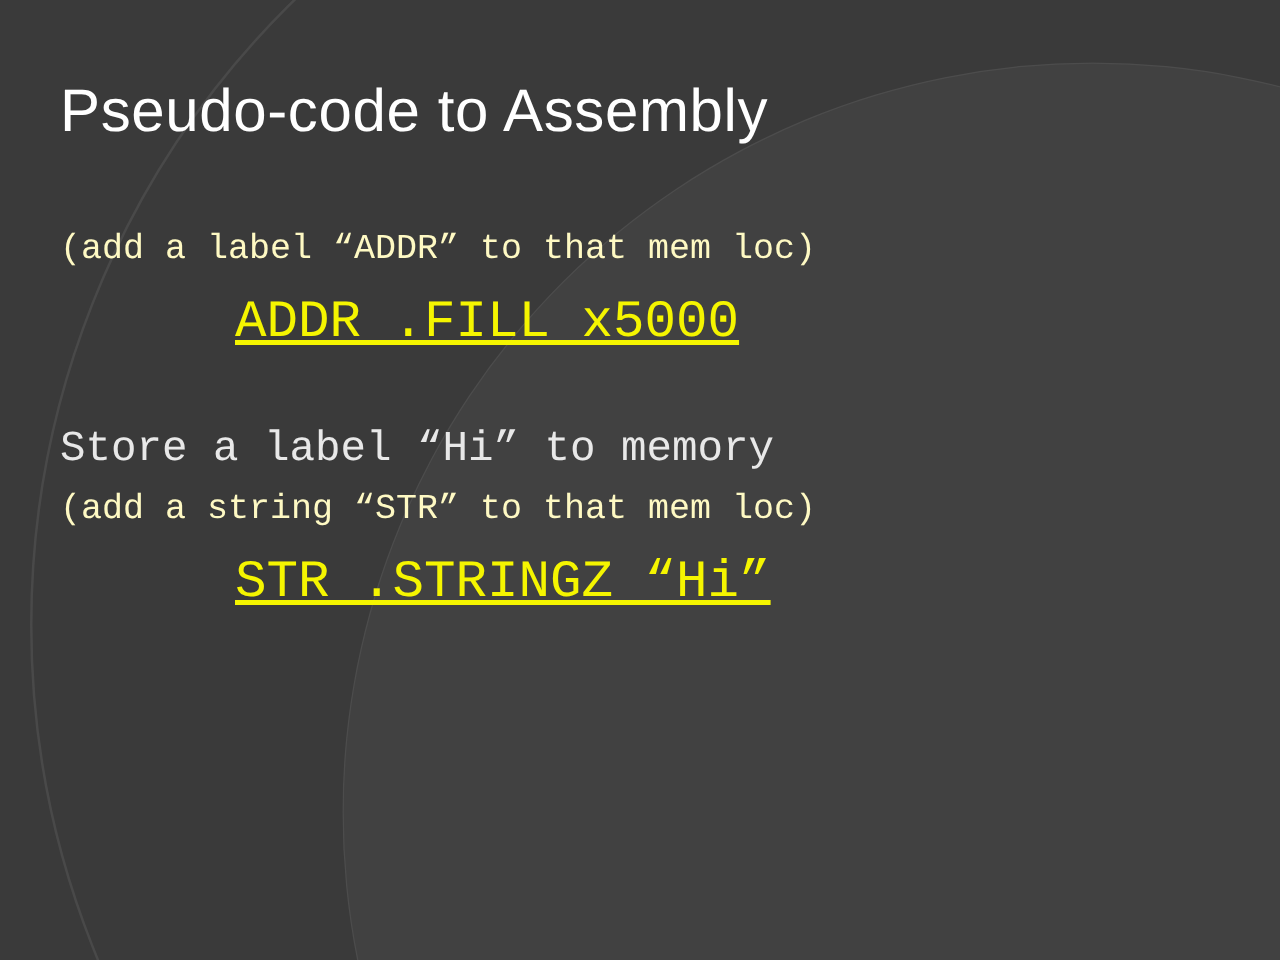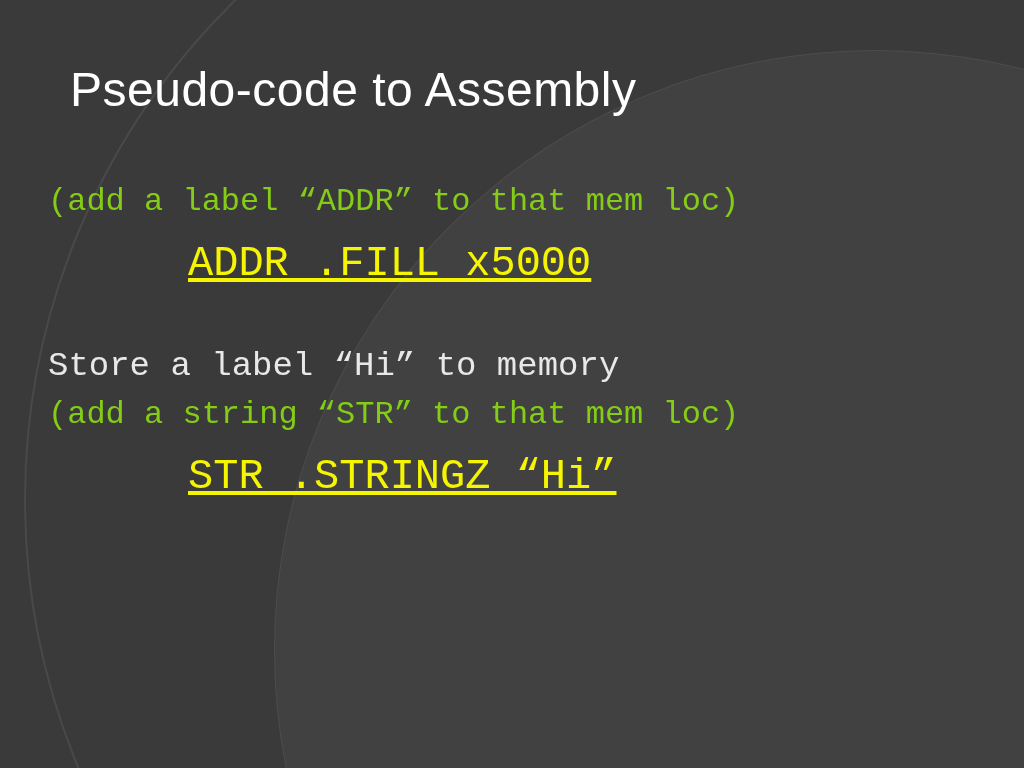--- a/index.html
+++ b/index.html
@@ -36,37 +36,36 @@
     }
     .slide-title {
       position: absolute;
       top: 62px;
       left: 48px;
       color: #ffffff;
       font-family: Arial, Helvetica, sans-serif;
       font-size: 48px;
       font-weight: 400;
       letter-spacing: 0.5px;
-      margin-left: 22px;
     }
     .content {
       position: absolute;
       top: 180px;
       left: 48px;
       right: 48px;
     }
     .line-main {
       color: #e8e8e8;
       font-size: 34px;
       line-height: 1.35;
       margin-bottom: 4px;
     }
     .line-sub {
-      color: #84cc16;
-      font-size: 32px;
+      color: #fef9c3;
+      font-size: 28px;
       line-height: 1.4;
       margin-bottom: 10px;
     }
     .line-code {
       color: #f5f500;
       font-size: 42px;
       line-height: 1.4;
       margin-left: 140px;
       margin-bottom: 40px;
       text-decoration: underline;

